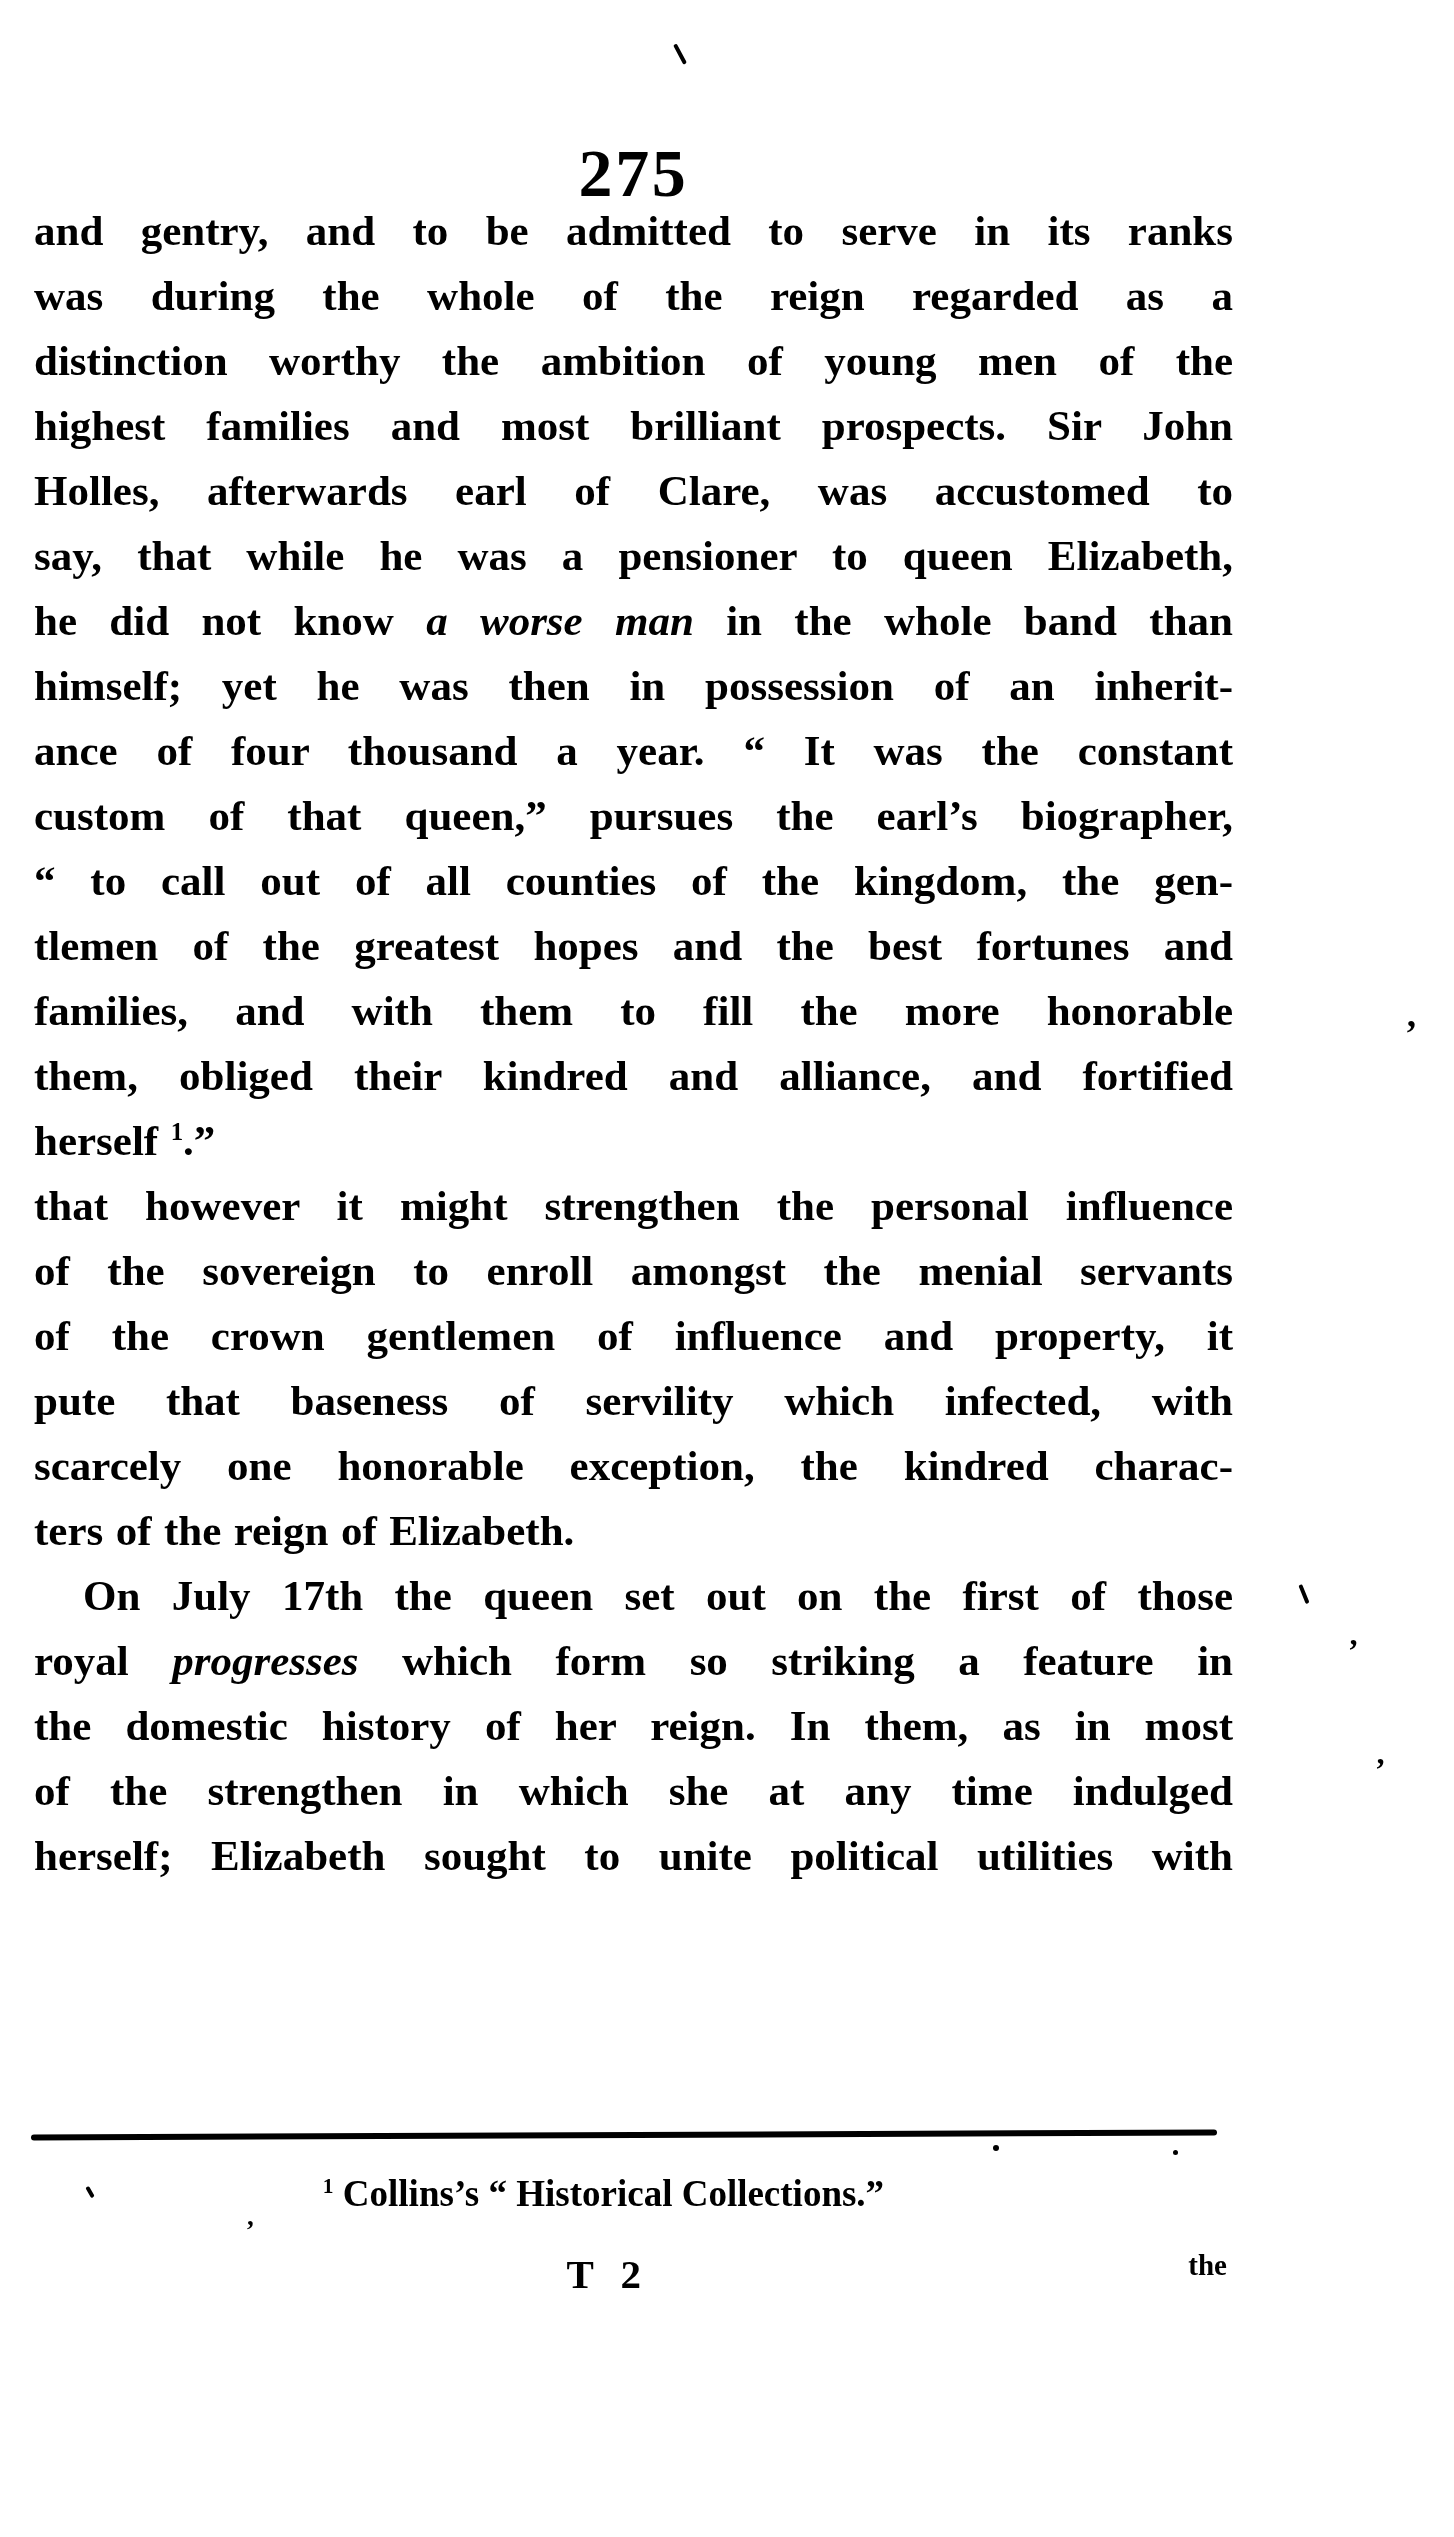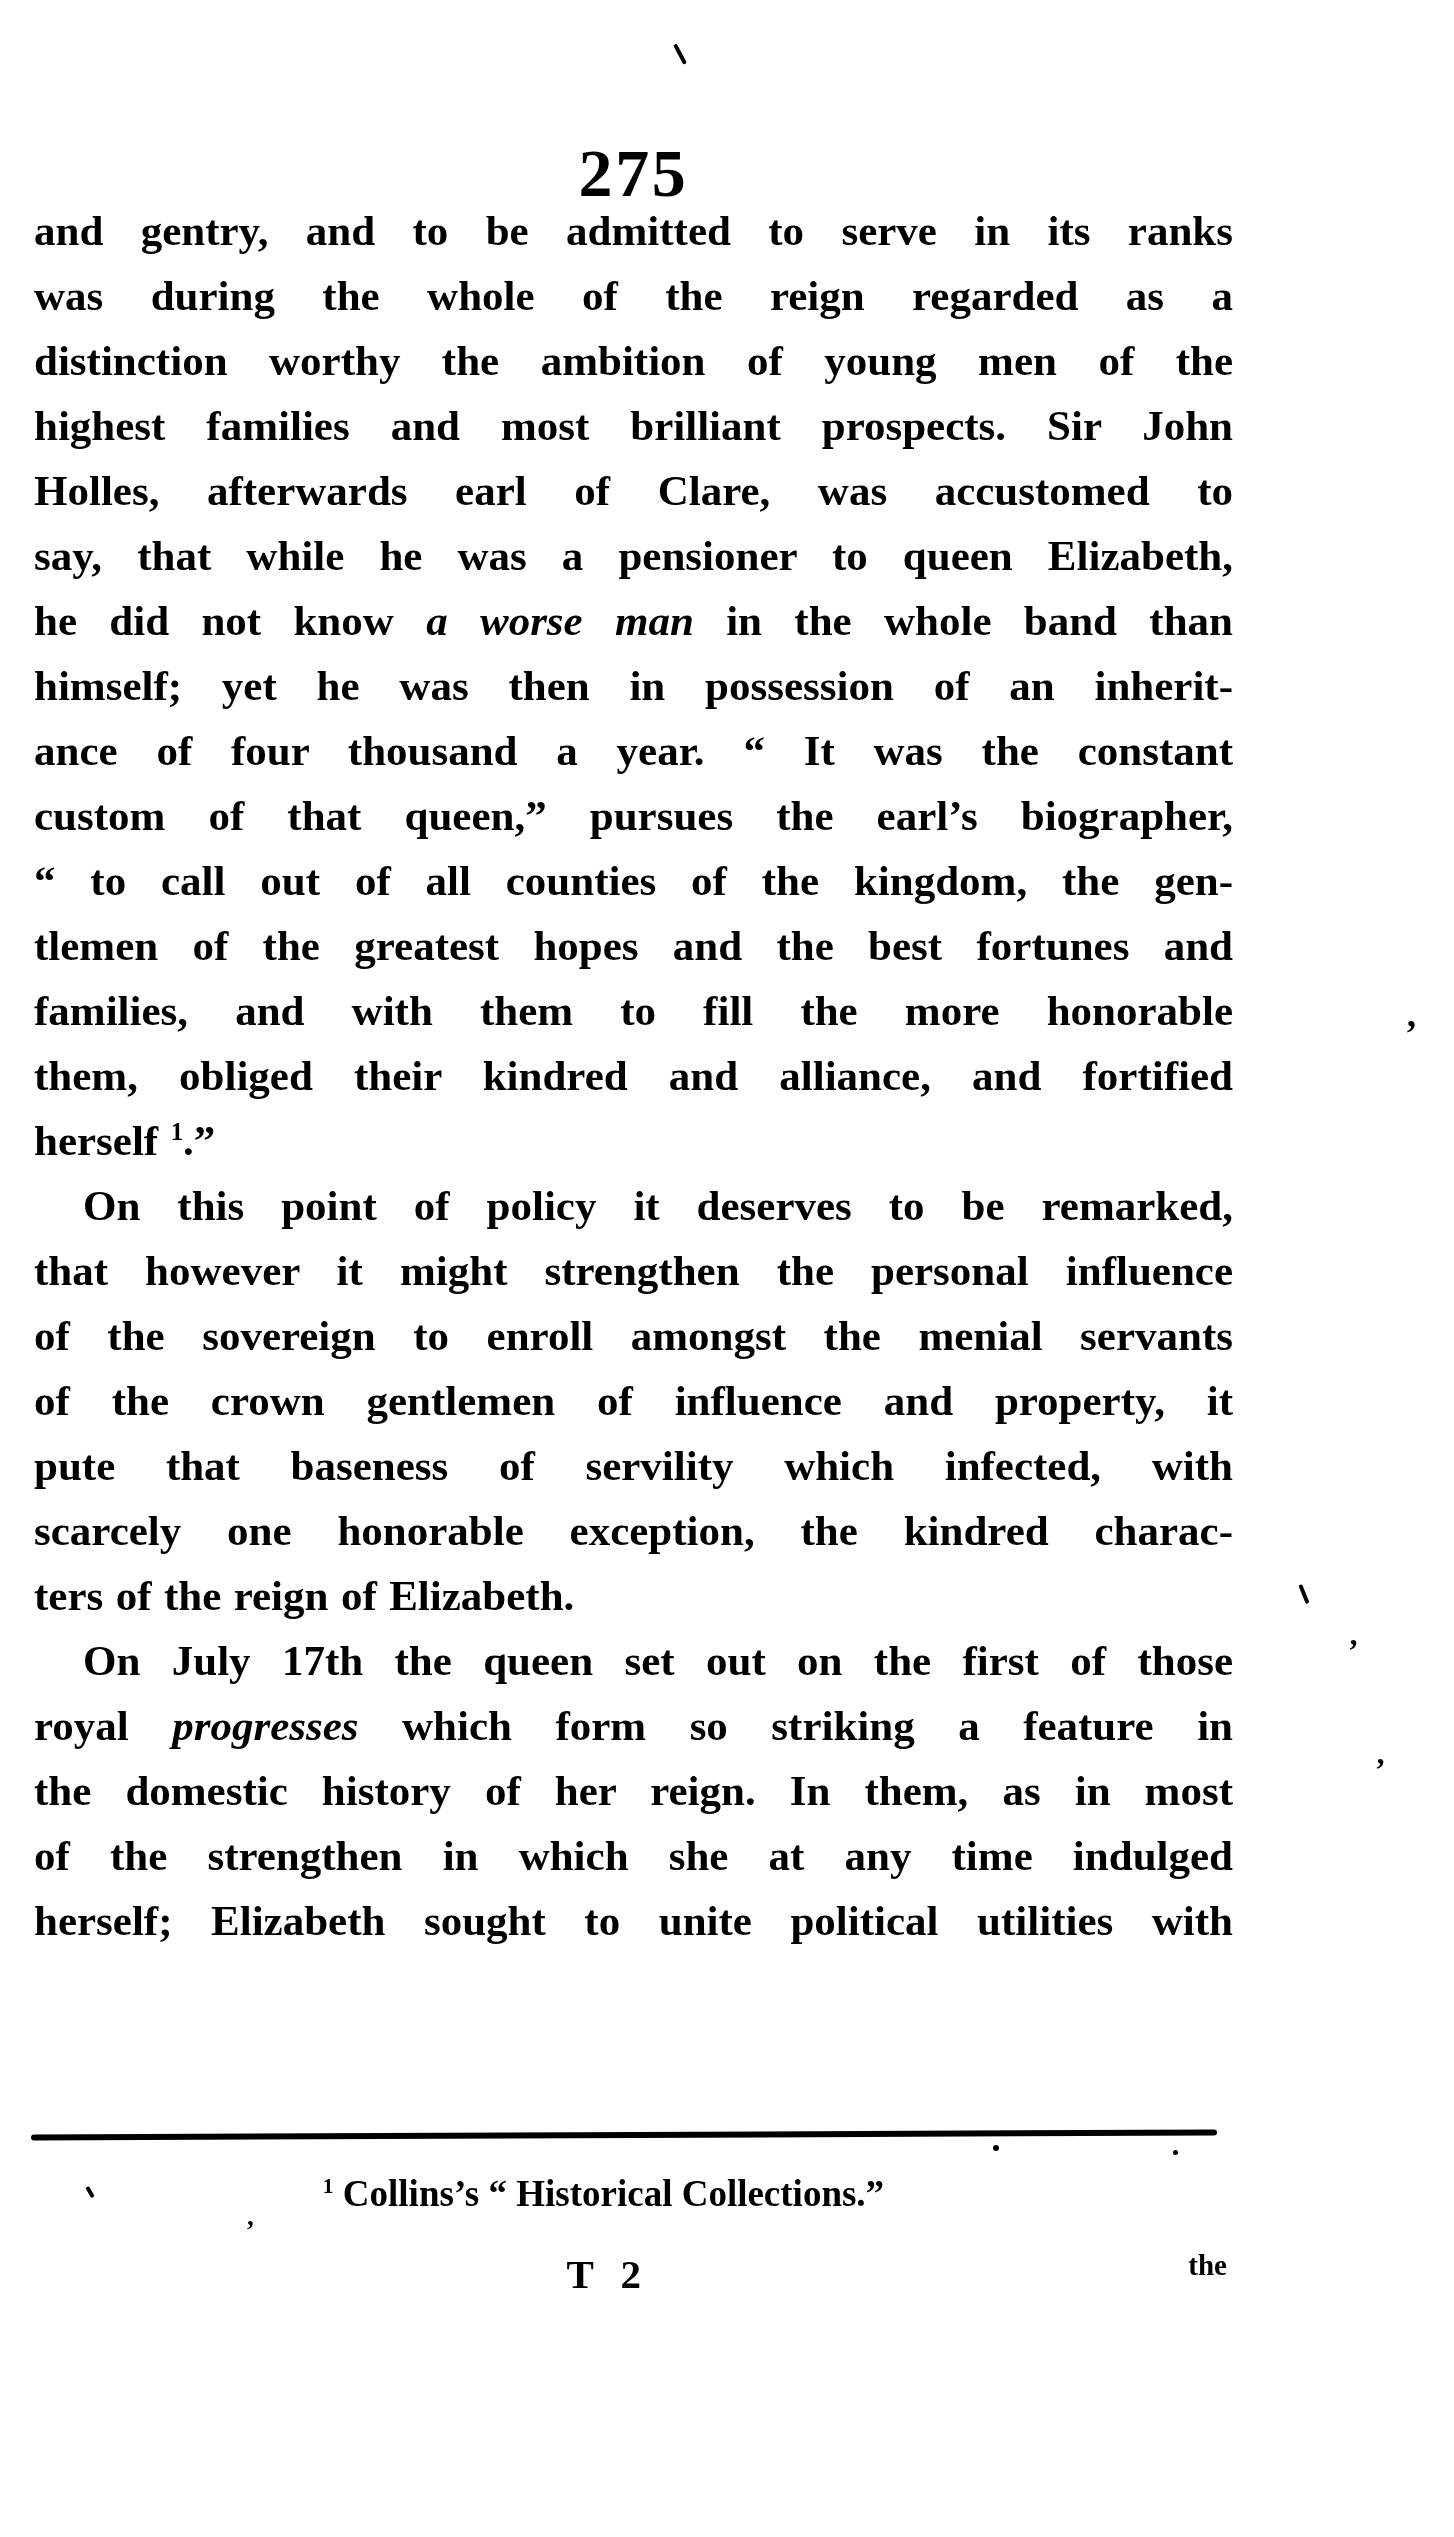--- a/index.html
+++ b/index.html
@@ -130,21 +130,20 @@
       <div class="line"><span>say, that while he was a pensioner to queen Elizabeth,</span></div>
       <div class="line"><span>he did not know </span><span class="it">a worse man</span><span> in the whole band than</span></div>
       <div class="line"><span>himself; yet he was then in possession of an inherit-</span></div>
       <div class="line"><span>ance of four thousand a year. “ It was the constant</span></div>
       <div class="line"><span>custom of that queen,” pursues the earl’s biographer,</span></div>
       <div class="line"><span>“ to call out of all counties of the kingdom, the gen-</span></div>
       <div class="line"><span>tlemen of the greatest hopes and the best fortunes and</span></div>
       <div class="line"><span>families, and with them to fill the more honorable</span></div>
       <div class="line"><span>them, obliged their kindred and alliance, and fortified</span></div>
       <div class="line short"><span>herself </span><sup>1</sup><span>.”</span></div>
-      <div class="line indent"><span>On this point of policy it deserves to be remarked,</span></div>
       <div class="line"><span>that however it might strengthen the personal influence</span></div>
       <div class="line"><span>of the sovereign to enroll amongst the menial servants</span></div>
       <div class="line"><span>of the crown gentlemen of influence and property, it</span></div>
       <div class="line"><span>pute that baseness of servility which infected, with</span></div>
       <div class="line"><span>scarcely one honorable exception, the kindred charac-</span></div>
       <div class="line short"><span>ters of the reign of Elizabeth.</span></div>
       <div class="line indent"><span>On July 17th the queen set out on the first of those</span></div>
       <div class="line"><span>royal </span><span class="it">progresses</span><span> which form so striking a feature in</span></div>
       <div class="line"><span>the domestic history of her reign. In them, as in most</span></div>
       <div class="line"><span>of the strengthen in which she at any time indulged</span></div>

